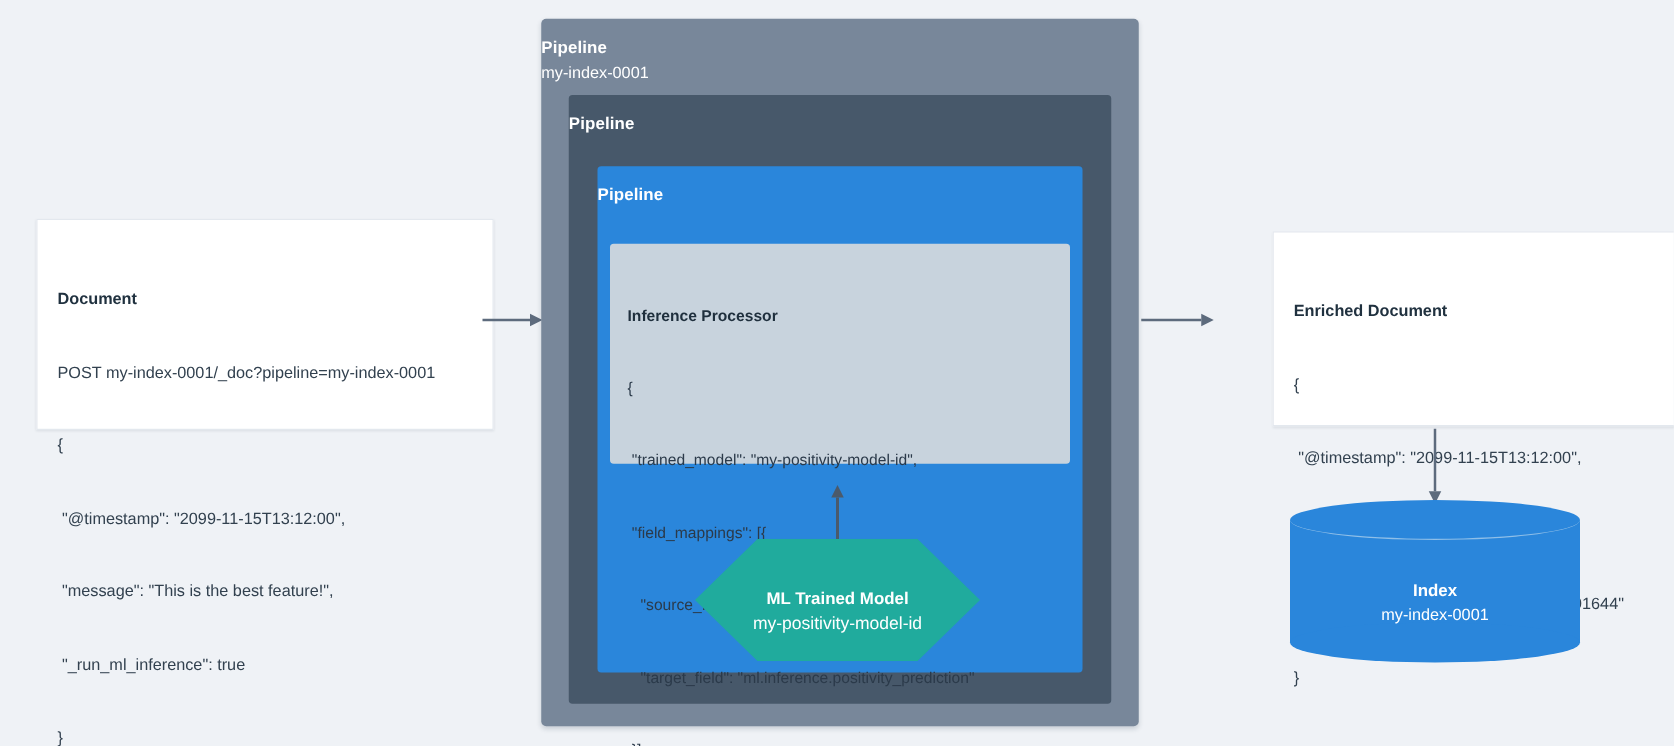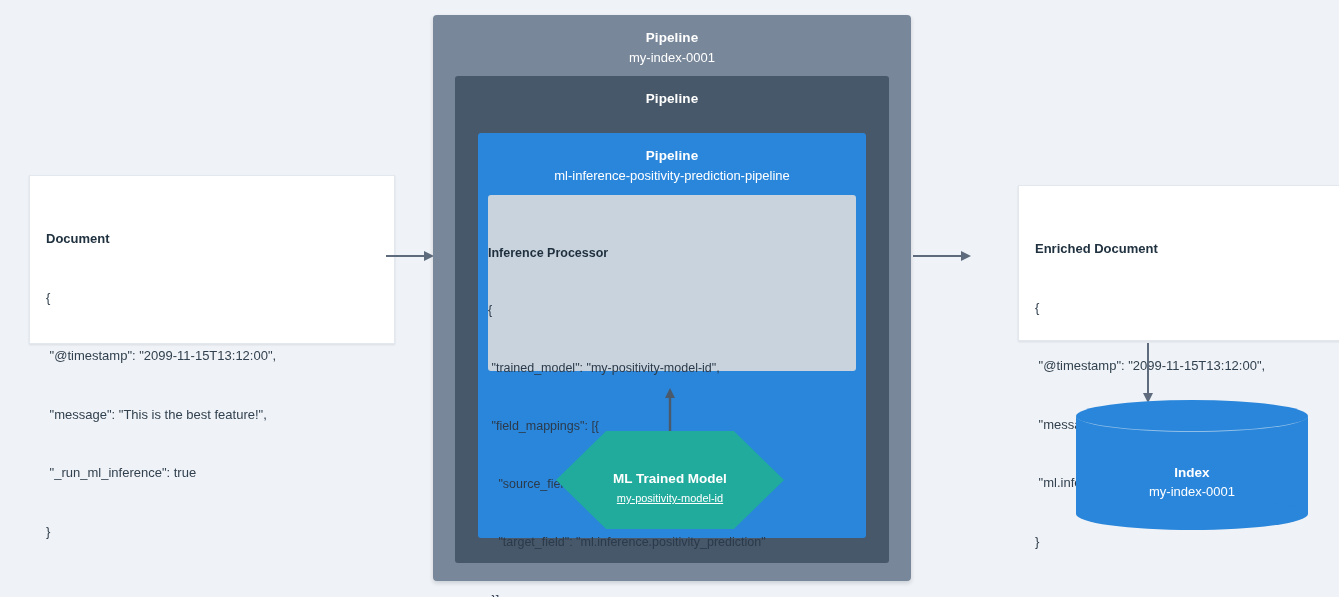--- a/index.html
+++ b/index.html
@@ -88,21 +88,21 @@
     top: 57px;
     width: 388px;
     height: 405px;
     background: #2a86db;
     border-radius: 3px;
     box-sizing: border-box;
   }
 
   .box-header {
     width: 100%;
-    text-align: center;
+    text-align: left;
     color: #ffffff;
     padding-top: 14px;
     box-sizing: border-box;
   }
   .box-header .bh-title {
     display: block;
     font-weight: bold;
     font-size: 13.5px;
     line-height: 18px;
     letter-spacing: 0.1px;
@@ -117,21 +117,21 @@
   
   #inference-processor {
     position: absolute;
     left: 10px;
     top: 62px;
     width: 368px;
     height: 176px;
     background: #c8d3dd;
     border-radius: 3px;
     box-sizing: border-box;
-    padding: 10px 0;
+    padding: 10px 14px;
     color: #2b3a4a;
     font-size: 12.5px;
     line-height: 19.3px;
     white-space: pre;
   }
   #inference-processor .card-title {
     font-weight: bold;
     color: #1f2f3d;
     display: block;
   }
@@ -166,33 +166,31 @@
     margin-top: 16px;
   }
   #ml-model-hex .hex-title {
     display: block;
     font-weight: bold;
     font-size: 13.5px;
     line-height: 19px;
   }
   #ml-model-hex .hex-sub {
     display: block;
-    font-size: 11px;
+    font-size: 14px;
     line-height: 20px;
-    text-decoration: underline;
   }
 
   
   #index-cylinder {
     position: absolute;
     left: 1032px;
     top: 400px;
     width: 232px;
     height: 130px;
-    margin-left: 44px;
   }
   #index-cylinder .cyl-body {
     position: absolute;
     left: 0;
     top: 16px;
     width: 232px;
     height: 98px;
     background: #2a86db;
   }
   #index-cylinder .cyl-top {
@@ -246,20 +244,21 @@
   #arrow-enriched-to-index { left: 1140px; top: 343px; width: 16px; height: 60px; }
   #arrow-model-to-processor { left: 662px; top: 388px; width: 16px; height: 46px; }
 </style>
 </head>
 <body>
 
 <div id="canvas">
 
   <div id="document-card" class="doc-card">
     <span class="card-title">Document</span>
+    <span class="card-line">POST my-index-0001/_doc?pipeline=my-index-0001</span>
     <span class="card-line">{</span>
     <span class="card-line"> "@timestamp": "2099-11-15T13:12:00",</span>
     <span class="card-line"> "message": "This is the best feature!",</span>
     <span class="card-line"> "_run_ml_inference": true</span>
     <span class="card-line">}</span>
   </div>
 
   <svg id="arrow-doc-to-pipeline" class="arrow-svg" viewBox="0 0 48 16">
     <line x1="0" y1="8" x2="38" y2="8" stroke="#5d6b7d" stroke-width="2"></line>
     <polygon points="38,3 48,8 38,13" fill="#5d6b7d"></polygon>
@@ -272,21 +271,20 @@
     </div>
 
     <div id="pipeline-middle">
       <div class="box-header">
         <span class="bh-title">Pipeline</span>
       </div>
 
       <div id="pipeline-inner">
         <div class="box-header">
           <span class="bh-title">Pipeline</span>
-          <span class="bh-sub">ml-inference-positivity-prediction-pipeline</span>
         </div>
 
         <div id="inference-processor">
           <span class="card-title">Inference Processor</span>
           <span class="card-line">{</span>
           <span class="card-line"> "trained_model": "my-positivity-model-id",</span>
           <span class="card-line"> "field_mappings": [{</span>
           <span class="card-line">   "source_field": "message",</span>
           <span class="card-line">   "target_field": "ml.inference.positivity_prediction"</span>
           <span class="card-line"> }]</span>

